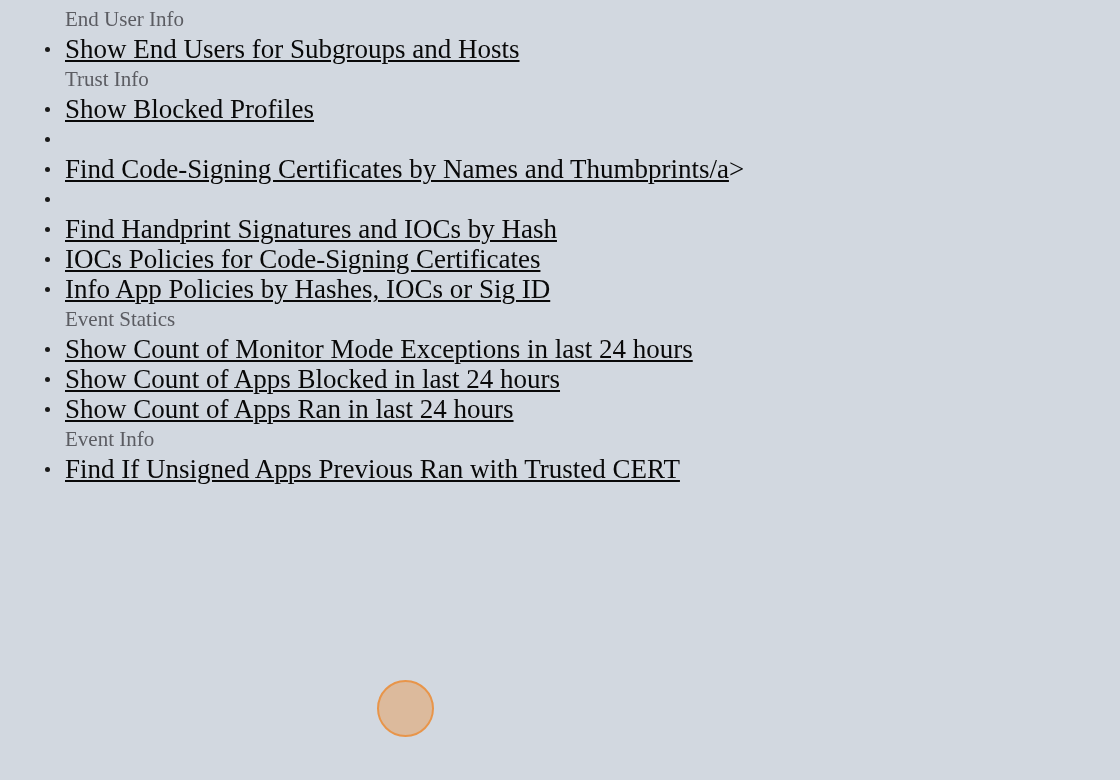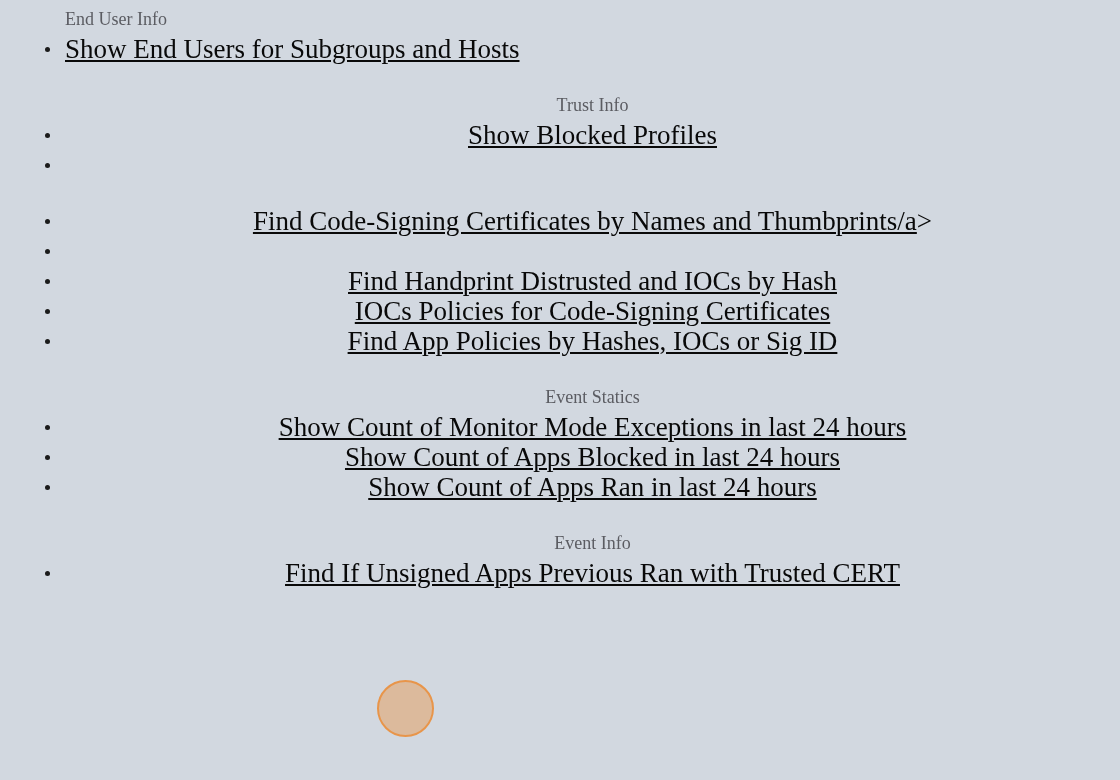--- a/index.html
+++ b/index.html
@@ -25,27 +25,25 @@
     box-sizing: border-box;
   }
 
   .section {
     margin: 0;
     padding: 0;
   }
 
   
   .section + .section {
-    margin-top: 26px;
-    text-align: center;
   }
 
   .section-heading {
     font-family: "Liberation Serif", "DejaVu Serif", serif;
-    font-size: 18px;
+    font-size: 21px;
     line-height: 30px;
     font-weight: normal;
     color: #5b5c62;
     margin: 0 0 0 65px;
     padding: 0;
     white-space: nowrap;
   }
 
   ul.link-list {
     list-style: none;
@@ -112,23 +110,23 @@
         <div class="section-heading">Trust Info</div>
         <ul class="link-list">
           <li><span class="bullet"></span><a class="query-link"><span>Show Blocked Profiles</span></a></li>
           <li><span class="bullet"></span></li>
         </ul>
       </div>
       <div class="section">
         <ul class="link-list">
           <li><span class="bullet"></span><a class="query-link"><span>Find Code-Signing Certificates by Names and Thumbprints/a</span><span class="no-underline">&gt;</span></a></li>
           <li><span class="bullet"></span></li>
-          <li><span class="bullet"></span><a class="query-link"><span>Find Handprint Distrusted and IOCs by Hash</span></a></li>
+          <li><span class="bullet"></span><a class="query-link"><span>Find Handprint Signatures and IOCs by Hash</span></a></li>
           <li><span class="bullet"></span><a class="query-link"><span>IOCs Policies for Code-Signing Certificates</span></a></li>
-          <li><span class="bullet"></span><a class="query-link"><span>Find App Policies by Hashes, IOCs or Sig ID</span></a></li>
+          <li><span class="bullet"></span><a class="query-link"><span>Info App Policies by Hashes, IOCs or Sig ID</span></a></li>
         </ul>
       </div>
       <div class="section">
         <div class="section-heading">Event Statics</div>
         <ul class="link-list">
           <li><span class="bullet"></span><a class="query-link"><span>Show Count of Monitor Mode Exceptions in last 24 hours</span></a></li>
           <li><span class="bullet"></span><a class="query-link"><span>Show Count of Apps Blocked in last 24 hours</span></a></li>
           <li><span class="bullet"></span><a class="query-link"><span>Show Count of Apps Ran in last 24 hours</span></a></li>
         </ul>
       </div>

